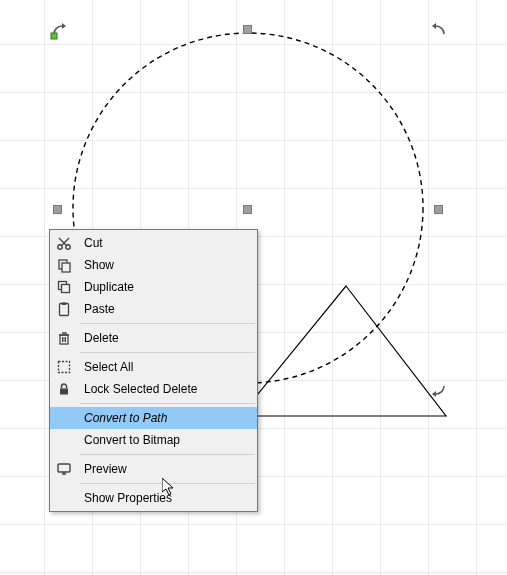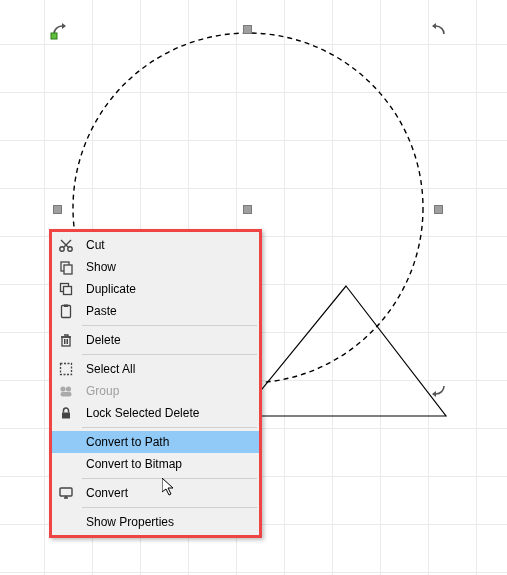--- a/index.html
+++ b/index.html
@@ -10,23 +10,23 @@
       linear-gradient(to bottom, #eaeaea 1px, transparent 1px);
     background-size: 48px 48px;
     background-position: -4px -4px;
   }
   .shape-layer { position: absolute; inset: 0; }
   
   .handle { position: absolute; width: 9px; height: 9px; background: #9f9f9f; border: 1px solid #7a7a7a; box-sizing: border-box; }
   
   .corner-mark { position: absolute; width: 20px; height: 20px; color: #5a5a5a; }
   
-  .menu { position: absolute; left: 49px; top: 229px; width: 207px; background: #f0f0f0; border: 3px solid #ef4444; box-shadow: 2px 2px 4px rgba(0,0,0,.25); padding: 2px 0; }
+  .menu { position: absolute; left: 49px; top: 229px; width: 207px; background: #f0f0f0; border: 1px solid #ef4444; box-shadow: 2px 2px 4px rgba(0,0,0,.25); padding: 2px 0; }
   .menu-item { position: relative; height: 22px; display: flex; align-items: center; padding-left: 34px; padding-right: 10px; white-space: nowrap; }
-  .menu-item.highlighted { background: #91c9f7; }
+  .menu-item.highlighted { background: #91c9f7; font-style: italic; }
   .menu-item.disabled .label { color: #9f9f9f; }
   .menu-item .micon { position: absolute; left: 5px; top: 2px; width: 18px; height: 18px; display: flex; align-items: center; justify-content: center; }
   .sep { height: 0; border-top: 1px solid #d0d0d0; margin: 3px 2px 3px 30px; }
   .label { pointer-events: none; }
   .cursor { position: absolute; left: 162px; top: 478px; width: 14px; height: 20px; pointer-events: none; }
 </style>
 </head>
 <body>
 
 <div class="canvas">
@@ -114,30 +114,20 @@
       </div>
       <div class="sep"></div>
       <div class="menu-item">
         <span class="micon">
           <svg width="16" height="16" viewBox="0 0 16 16">
             <rect x="2.5" y="2.5" width="11" height="11" fill="none" stroke="#444" stroke-width="1.3" stroke-dasharray="2,1.5"></rect>
           </svg>
         </span>
         <span class="label">Select All</span>
       </div>
-      <div class="menu-item disabled">
-        <span class="micon">
-          <svg width="16" height="16" viewBox="0 0 16 16">
-            <circle cx="5" cy="6" r="2.6" fill="#aaa"></circle>
-            <circle cx="10.5" cy="6" r="2.6" fill="#aaa"></circle>
-            <rect x="2.5" y="9" width="11" height="4.5" rx="2" fill="#aaa"></rect>
-          </svg>
-        </span>
-        <span class="label">Group</span>
-      </div>
       <div class="menu-item">
         <span class="micon">
           <svg width="16" height="16" viewBox="0 0 16 16">
             <rect x="4" y="7.5" width="8" height="6" fill="#444"></rect>
             <path d="M5.5 7.5 V5.5 a2.5 2.5 0 0 1 5 0 V7.5" fill="none" stroke="#444" stroke-width="1.5"></path>
           </svg>
         </span>
         <span class="label">Lock Selected Delete</span>
       </div>
       <div class="sep"></div>
@@ -148,21 +138,21 @@
         <span class="label">Convert to Bitmap</span>
       </div>
       <div class="sep"></div>
       <div class="menu-item">
         <span class="micon">
           <svg width="16" height="16" viewBox="0 0 16 16">
             <rect x="2" y="3" width="12" height="8" rx="1" fill="none" stroke="#444" stroke-width="1.4"></rect>
             <path d="M6 13 H10 M8 11 V13" stroke="#444" stroke-width="1.4"></path>
           </svg>
         </span>
-        <span class="label">Convert</span>
+        <span class="label">Preview</span>
       </div>
       <div class="sep"></div>
       <div class="menu-item">
         <span class="label">Show Properties</span>
       </div>
     </div>
 
   <svg class="cursor" viewBox="0 0 14 20">
     <polygon points="0,0 0,14 4,11 7,17 9,16 6,10 11,10" fill="#fff" stroke="#000" stroke-width="1"></polygon>
   </svg>

